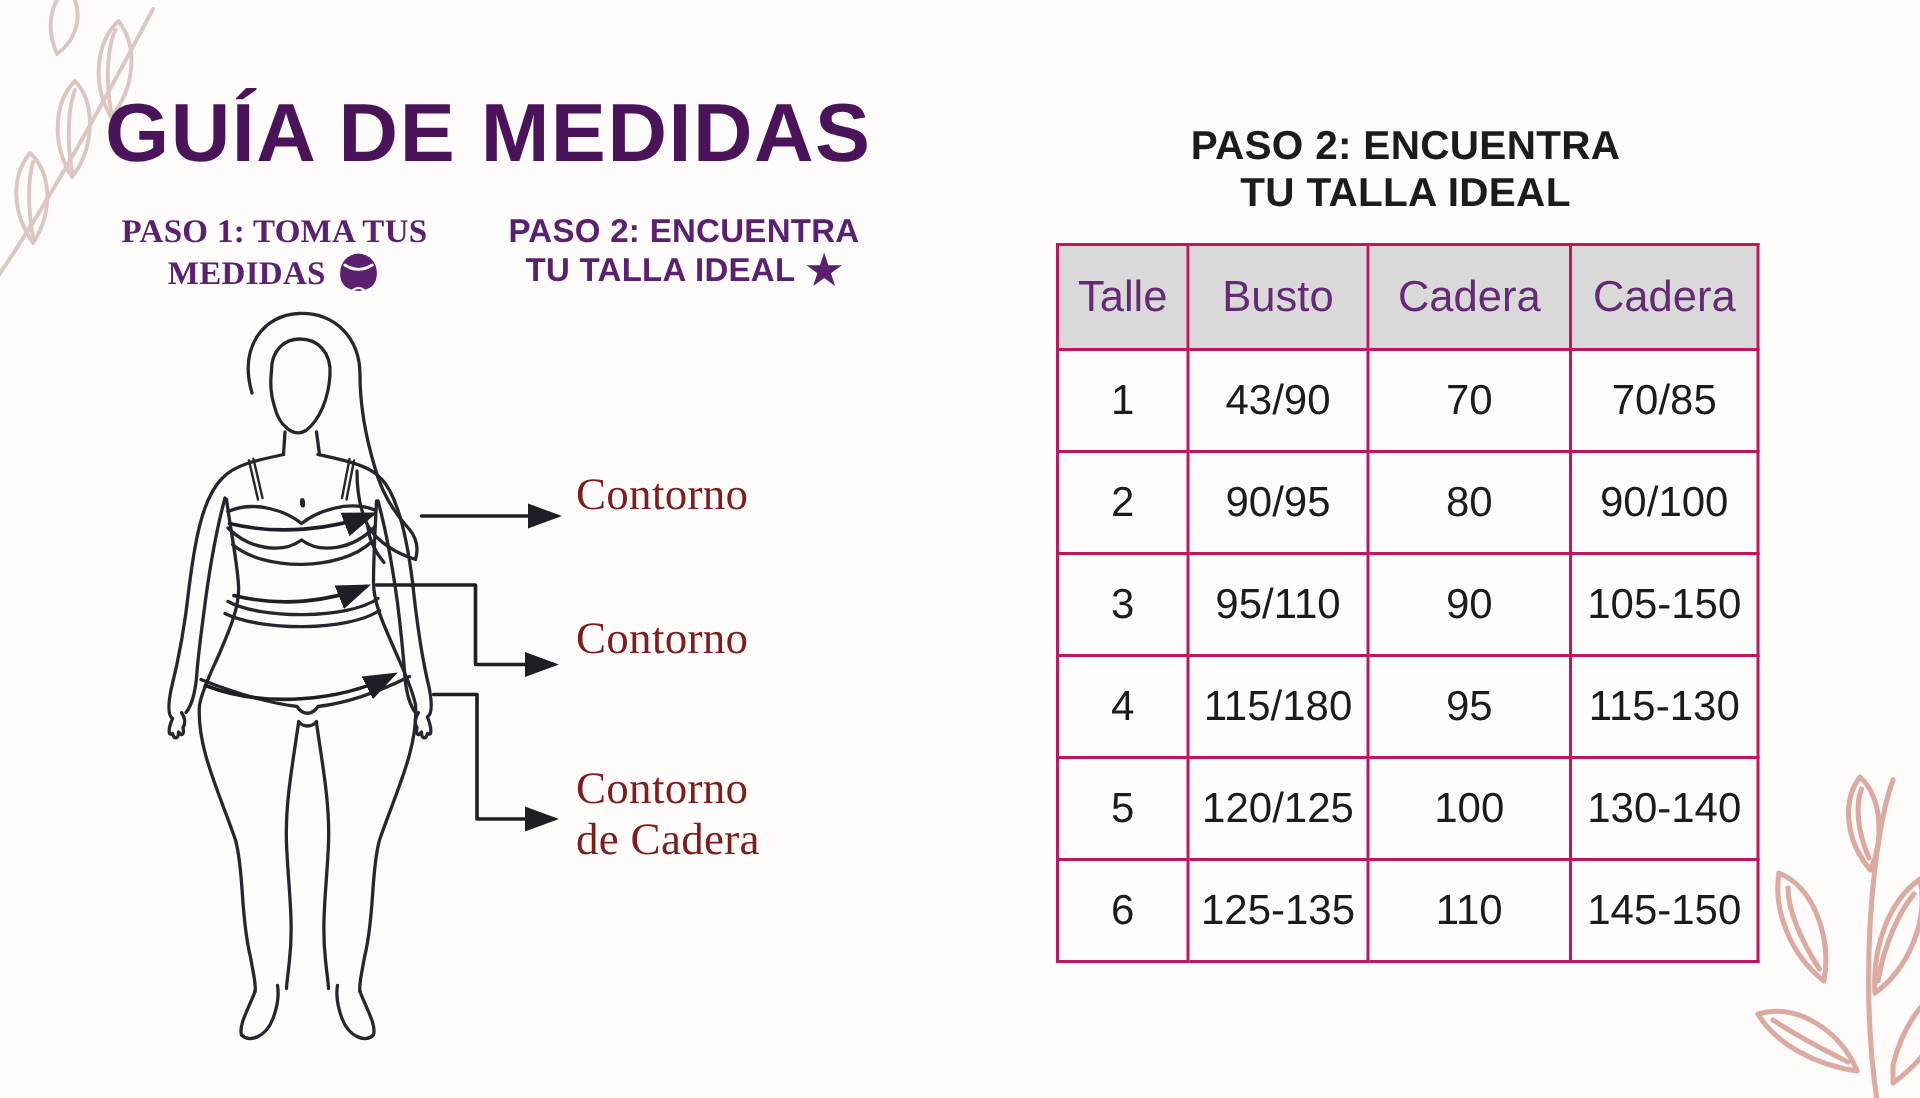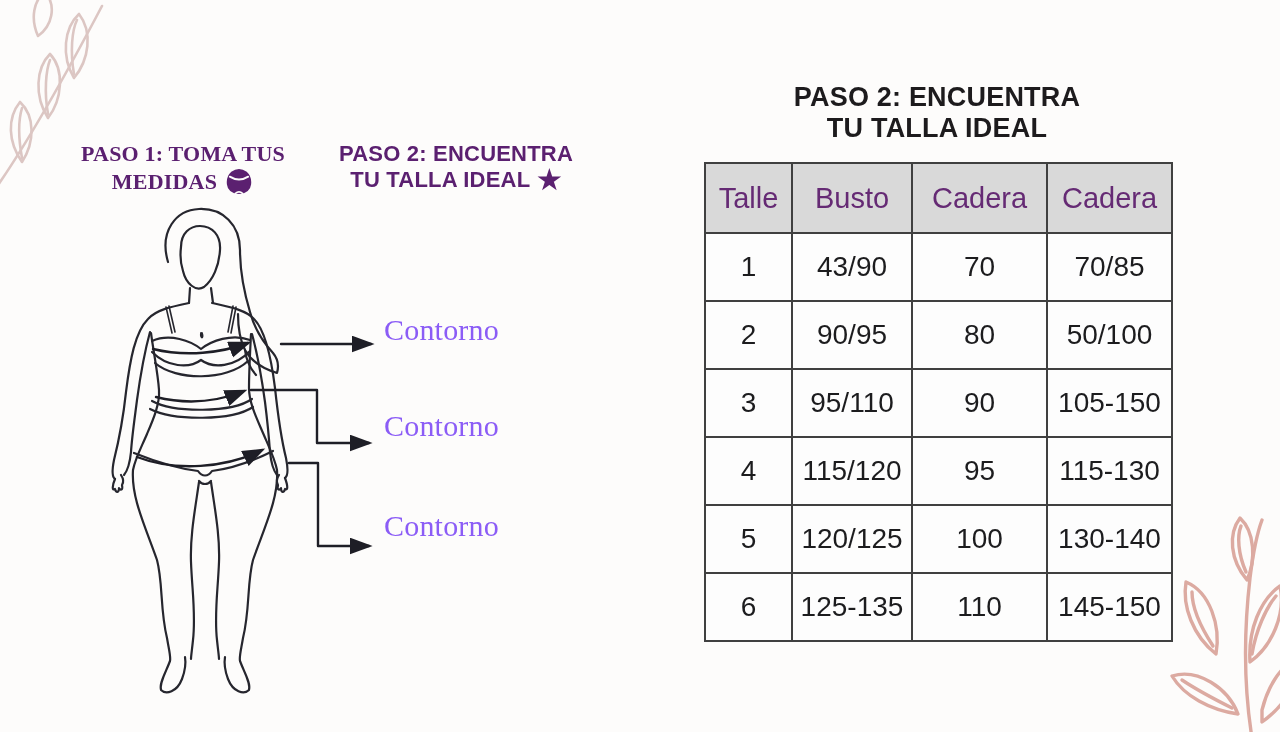--- a/index.html
+++ b/index.html
@@ -27,33 +27,33 @@
   .star-icon{font-size:27px;line-height:26px;color:#5b2070;}
 
   .right-heading{
     position:absolute;left:737px;top:82px;width:400px;text-align:center;
     color:#1d1b1d;font-weight:600;font-size:27px;line-height:31px;letter-spacing:.2px;
   }
 
   .fig-label{
     position:absolute;left:384px;
     font-family:"Liberation Serif",serif;
-    font-size:30px;line-height:34px;color:#8b5cf6;letter-spacing:.2px;
+    font-size:30px;line-height:34px;color:#7f1d1d;letter-spacing:.2px;
   }
   #label-bust{top:313px;}
   #label-waist{top:409px;}
   #label-hip{top:509px;}
 
   table.size-table{
     position:absolute;left:704px;top:162px;
     border-collapse:collapse;table-layout:fixed;
     font-size:28px;color:#1c1c1e;
   }
   .size-table th,.size-table td{
-    border:2px solid #404040;text-align:center;padding:0;
+    border:2px solid #be185d;text-align:center;padding:0;
     overflow:hidden;white-space:nowrap;
   }
   .size-table th{
     background:#d9d9d9;color:#652a74;font-weight:400;height:68px;font-size:29px;
   }
   .size-table td{height:66px;background:#fdfdfd;}
   .size-table col.c0{width:87px;}
   .size-table col.c1{width:120px;}
   .size-table col.c2{width:135px;}
   .size-table col.c3{width:125px;}
@@ -146,20 +146,21 @@
     <g stroke="#1e1e26" stroke-width="2.4" fill="none" stroke-linecap="round" stroke-linejoin="round">
       <path d="M153,349 C186,357 221,353 248,343" marker-end="url(#ah)"></path>
       <path d="M281,344 L371,344" marker-end="url(#ah)"></path>
       <path d="M156,397 C188,405 219,401 244,391" marker-end="url(#ah)"></path>
       <path d="M251,390 L317,390 L317,443 L369,443" marker-end="url(#ah)"></path>
       <path d="M137,457 C176,472 226,468 262,450" marker-end="url(#ah)"></path>
       <path d="M289,463 L318,463 L318,546 L369,546" marker-end="url(#ah)"></path>
     </g>
   </svg>
 
+  <h1 class="page-title">GUÍA DE MEDIDAS</h1>
 
   <div class="step" id="step1">
     <div>PASO 1: TOMA TUS</div>
     <div class="l2">
       <span>MEDIDAS</span>
       <svg class="tape-icon" viewBox="0 0 30 30">
         <path d="M7,5 Q15,-1 23,5 Q28.5,10 27.5,18 Q26.5,27 15,28 Q3.5,27 2.5,18 Q1.5,10 7,5 Z" fill="#5b2070"></path>
         <path d="M5.5,10 Q15,16 24.5,10" stroke="#fdfcfb" stroke-width="2" fill="none" stroke-linecap="round"></path>
         <path d="M11,27.5 Q15,24 19,27.5" stroke="#fdfcfb" stroke-width="1.6" fill="none" stroke-linecap="round"></path>
       </svg>
@@ -179,20 +180,21 @@
   </div>
 
   <div class="fig-label" id="label-bust">
     <div>Contorno</div>
   </div>
   <div class="fig-label" id="label-waist">
     <div>Contorno</div>
   </div>
   <div class="fig-label" id="label-hip">
     <div>Contorno</div>
+    <div>de Cadera</div>
   </div>
 
   <table class="size-table">
     <colgroup>
       <col class="c0">
         <col class="c1">
         <col class="c2">
         <col class="c3">
     </colgroup>
     <thead>
@@ -207,31 +209,31 @@
         <tr>
           <td>1</td>
           <td>43/90</td>
           <td>70</td>
           <td>70/85</td>
         </tr>
         <tr>
           <td>2</td>
           <td>90/95</td>
           <td>80</td>
-          <td>50/100</td>
+          <td>90/100</td>
         </tr>
         <tr>
           <td>3</td>
           <td>95/110</td>
           <td>90</td>
           <td>105-150</td>
         </tr>
         <tr>
           <td>4</td>
-          <td>115/120</td>
+          <td>115/180</td>
           <td>95</td>
           <td>115-130</td>
         </tr>
         <tr>
           <td>5</td>
           <td>120/125</td>
           <td>100</td>
           <td>130-140</td>
         </tr>
         <tr>

